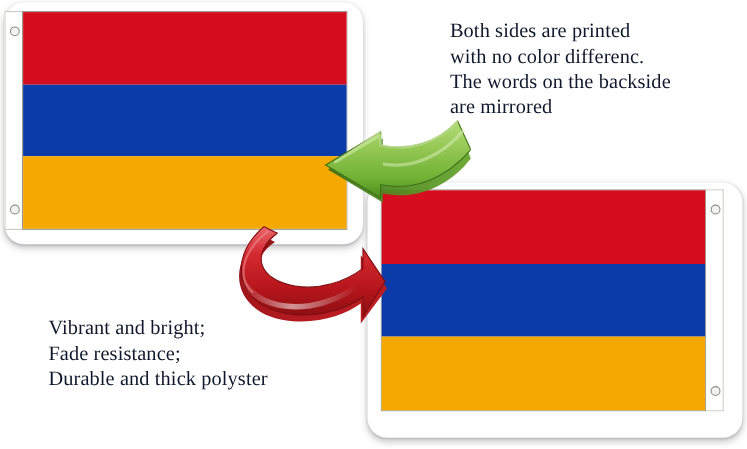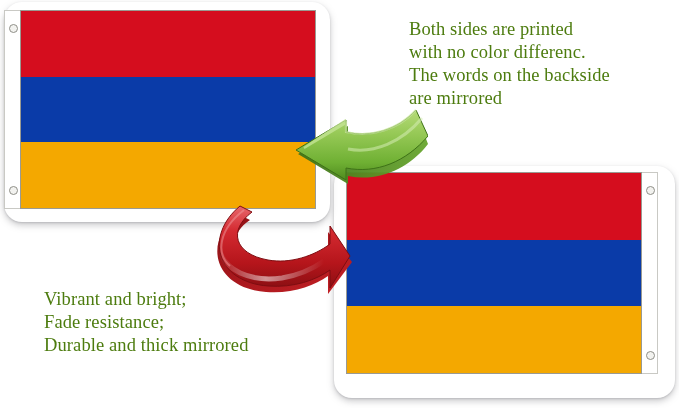--- a/index.html
+++ b/index.html
@@ -56,21 +56,21 @@
   .grommet.bottom{bottom:13px;}
 
   
   #flag-front{ left:4px; top:10px; width:312px; height:199px; }
   
   #flag-back { left:346px; top:172px; width:312px; height:202px; }
 
   
   .caption{
     position:absolute;
-    color:#4d7c0f;
+    color:#0f172a;
     font-family:"Liberation Serif", serif;
     font-size:18.5px;
     line-height:23px;
     letter-spacing:.1px;
     white-space:pre-line;
   }
   #caption-top  { left:409px; top:18px;  width:266px; }
   #caption-bottom{ left:44px;  top:288px; width:290px; }
 
   
@@ -171,15 +171,15 @@
     <path d="M48 14 C 22 34, 20 58, 34 70" fill="none" stroke="#F09B9E" stroke-width="2" opacity=".5"></path>
   </svg>
 
   <div class="caption" id="caption-top">Both sides are printed
 with no color differenc.
 The words on the backside
 are mirrored</div>
 
   <div class="caption" id="caption-bottom">Vibrant and bright;
 Fade resistance;
-Durable and thick mirrored</div>
+Durable and thick polyster</div>
 
 </div>
 
 </body></html>

